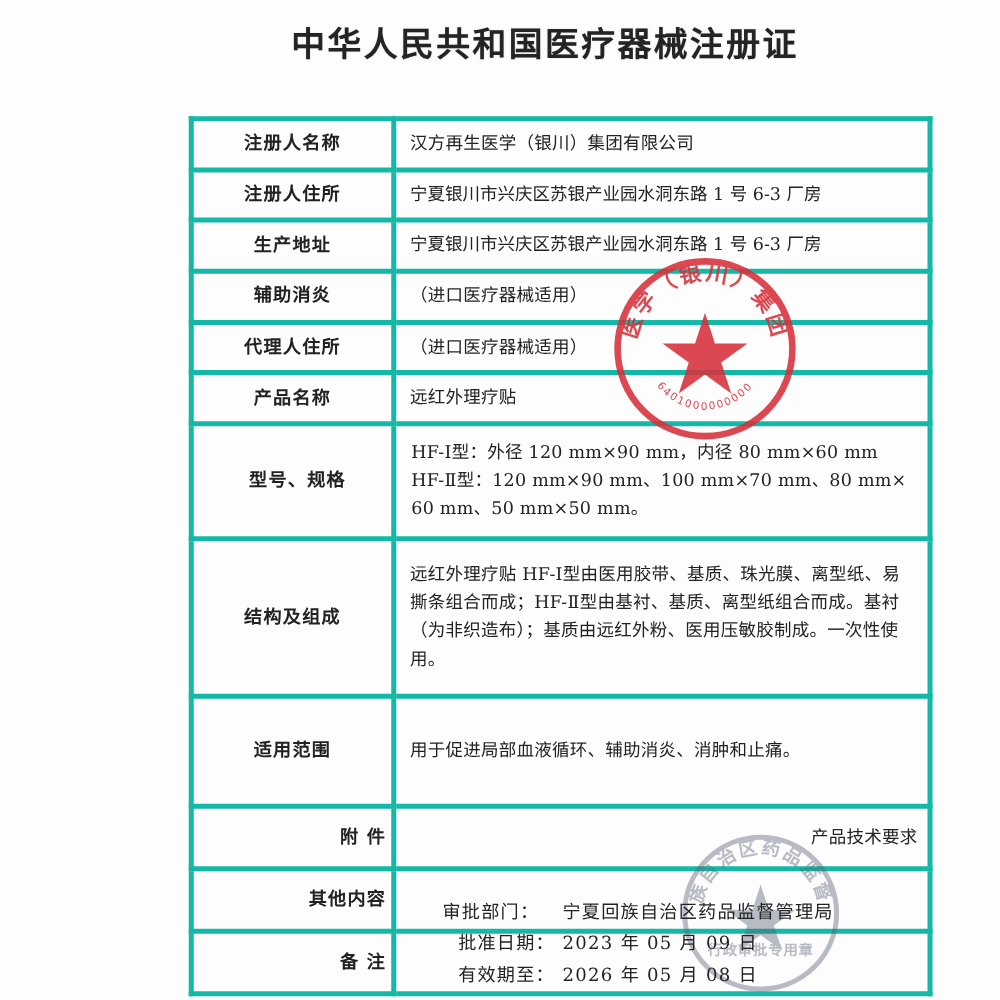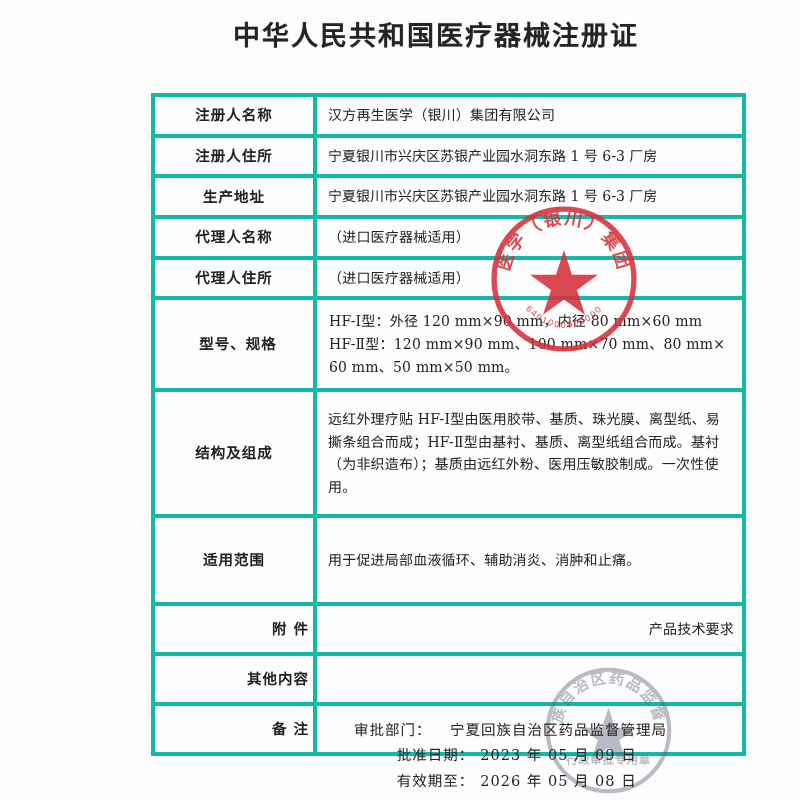--- a/index.html
+++ b/index.html
@@ -113,21 +113,20 @@
     top: 718px;
     left: 318px;
     font-family: "DejaVu Serif", "Liberation Serif", serif;
     font-size: 14.5px;
     color: #232323;
     line-height: 1.75;
   }
   .footer-row {
     display: flex;
     white-space: nowrap;
-    justify-content: center;
   }
   .footer-label {
     width: 96px;
     letter-spacing: 1px;
     flex: none;
   }
   .footer-label.indent {
     text-align: right;
     padding-right: 6px;
     width: 90px;
@@ -174,26 +173,30 @@
       </tr>
       <tr class="r-short">
         <td class="label">注册人住所</td>
         <td class="value tight">宁夏银川市兴庆区苏银产业园水洞东路 1 号 6-3 厂房</td>
       </tr>
       <tr class="r-short">
         <td class="label">生产地址</td>
         <td class="value tight">宁夏银川市兴庆区苏银产业园水洞东路 1 号 6-3 厂房</td>
       </tr>
       <tr class="r-short">
-        <td class="label">代理人名称</td>
+        <td class="label">辅助消炎</td>
         <td class="value">（进口医疗器械适用）</td>
       </tr>
       <tr class="r-short">
         <td class="label">代理人住所</td>
         <td class="value">（进口医疗器械适用）</td>
+      </tr>
+      <tr class="r-short">
+        <td class="label">产品名称</td>
+        <td class="value">远红外理疗贴</td>
       </tr>
       <tr class="r-spec">
         <td class="label">型号、规格</td>
         <td class="value vtop">HF-Ⅰ型：外径 120 mm×90 mm，内径 80 mm×60 mm<br>HF-Ⅱ型：120 mm×90 mm、100 mm×70 mm、80 mm×60 mm、50 mm×50 mm。</td>
       </tr>
       <tr class="r-struct">
         <td class="label">结构及组成</td>
         <td class="value vtop">远红外理疗贴 HF-Ⅰ型由医用胶带、基质、珠光膜、离型纸、易撕条组合而成；HF-Ⅱ型由基衬、基质、离型纸组合而成。基衬（为非织造布）；基质由远红外粉、医用压敏胶制成。一次性使用。</td>
       </tr>
       <tr class="r-scope">

